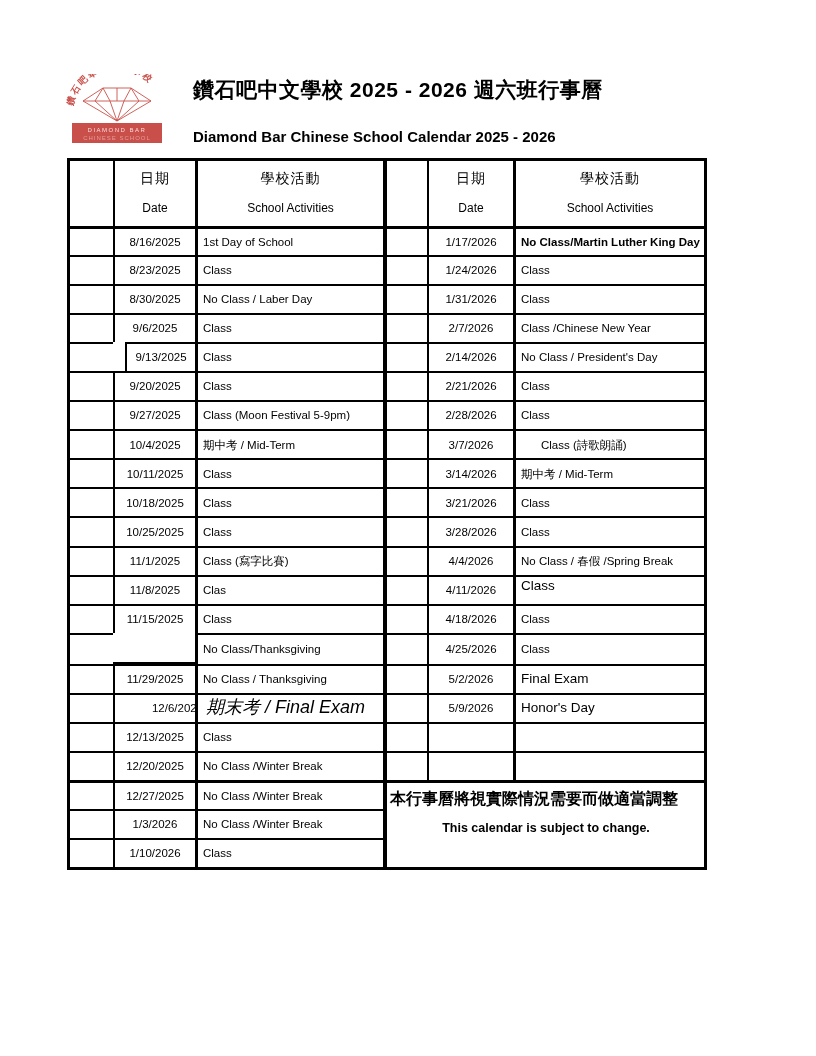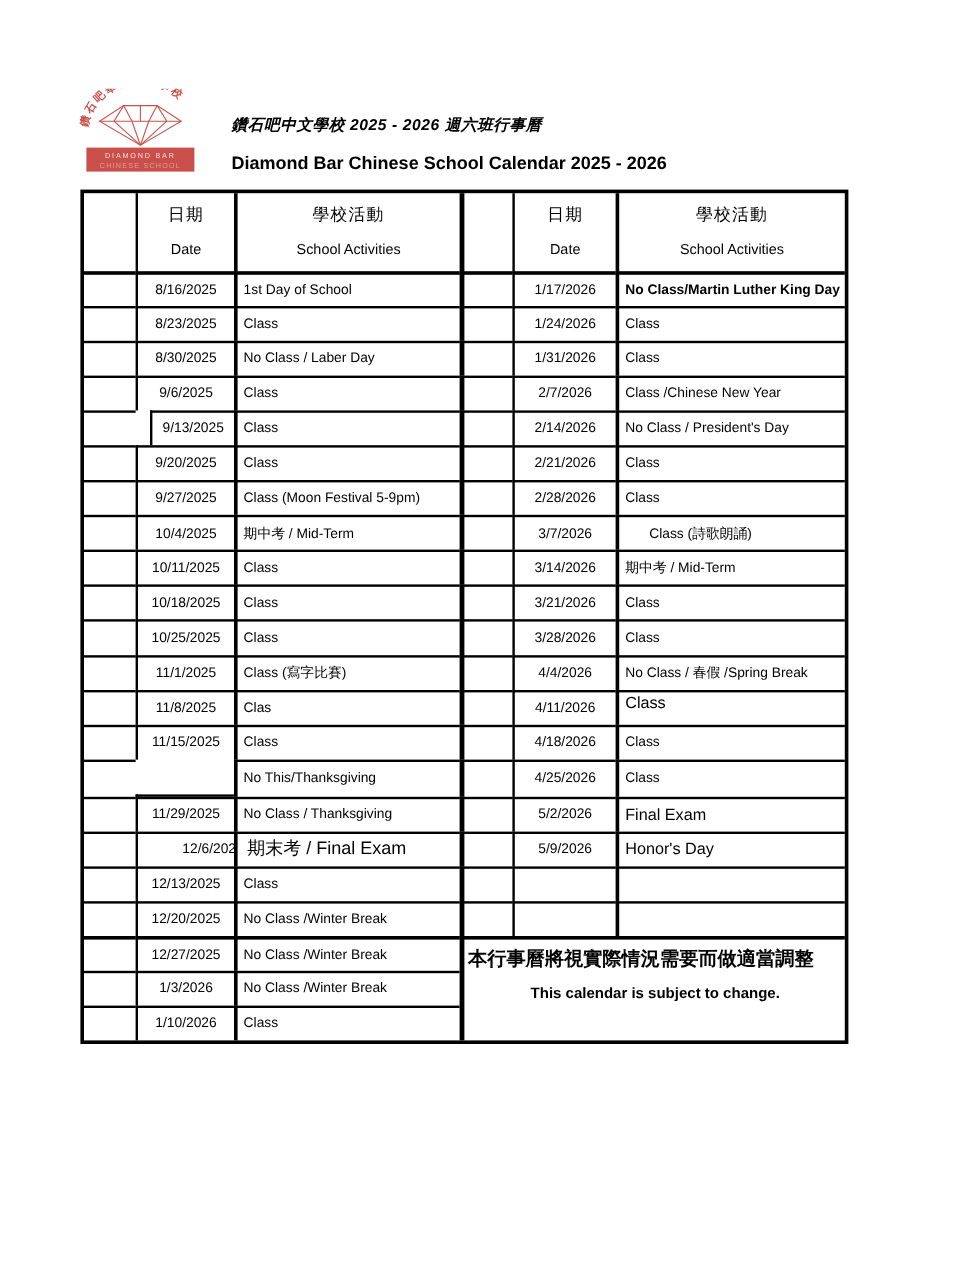--- a/index.html
+++ b/index.html
@@ -1,21 +1,21 @@
 <!DOCTYPE html>
 <html><head>
 <meta charset="utf-8">
 <style>
   * { box-sizing: border-box; margin: 0; padding: 0; }
   html, body { width: 816px; height: 1056px; background: #ffffff; }
   body { position: relative; font-family: "Liberation Sans", sans-serif; color: #000; }
 
   .logo { position: absolute; left: 63px; top: 74px; width: 108px; height: 74px; }
 
-  .title-zh { position: absolute; left: 193px; top: 95px; font-size: 13px; font-weight: bold; letter-spacing: 0.5px; font-style: italic; }
+  .title-zh { position: absolute; left: 193px; top: 76px; font-size: 21px; font-weight: bold; letter-spacing: 0.5px; }
   .title-en { position: absolute; left: 193px; top: 128px; font-size: 15px; font-weight: bold; }
 
   .grid {
     position: absolute; left: 67px; top: 158px;
     width: 640px; height: 712px;
     border: 3px solid #000;
     display: grid;
     grid-template-columns: 43px 82px 188px 44px 86px 191px;
     grid-template-rows: 65px repeat(22, 1fr);
     background: #fff;
@@ -28,21 +28,21 @@
     overflow: hidden; white-space: nowrap;
   }
   .c1 { border-left: none; }
   .c3 { border-left-width: 3px; }
   .c4 { border-left-width: 4px; }
   .c6 { border-left-width: 3px; }
   .hdr-row { border-top: none; }
   .thick-top { border-top-width: 3px; }
   .date { justify-content: center; }
   .act { padding-left: 5px; }
-  .md { font-size: 15px; padding-left: 8px; }
+  .md { font-size: 18px; padding-left: 8px; font-style: italic; }
   .lg { font-size: 13.5px; }
   .lg-top { font-size: 13.5px; align-items: flex-start; padding-top: 2px; }
 
   .hdr { flex-direction: column; justify-content: space-between; align-items: center; padding: 10px 0 11px; }
   .hdr .zh { font-size: 14px; letter-spacing: 1px; }
   .hdr .en { font-size: 12px; }
 
   .notice {
     grid-column: 4 / 7; grid-row: 21 / 24;
     border-left: 4px solid #000; border-top: 3px solid #000;
@@ -148,21 +148,21 @@
     <div class="cell c2 date" style="grid-area: 13 / 2;">11/1/2025</div>
     <div class="cell c3 act" style="grid-area: 13 / 3;">Class (寫字比賽)</div>
     <div class="cell c1" style="grid-area: 14 / 1;"></div>
     <div class="cell c2 date" style="grid-area: 14 / 2;">11/8/2025</div>
     <div class="cell c3 act" style="grid-area: 14 / 3;">Clas</div>
     <div class="cell c1" style="grid-area: 15 / 1;"></div>
     <div class="cell c2 date" style="grid-area: 15 / 2;">11/15/2025</div>
     <div class="cell c3 act" style="grid-area: 15 / 3;">Class</div>
     <div class="cell c1" style="grid-area: 16 / 1;"></div>
     <div class="cell c2 date" style="grid-area: 16 / 2; margin-top: 29px;">11/22/2025</div>
-    <div class="cell c3 act" style="grid-area: 16 / 3;">No This/Thanksgiving</div>
+    <div class="cell c3 act" style="grid-area: 16 / 3;">No Class/Thanksgiving</div>
     <div class="cell c1" style="grid-area: 17 / 1;"></div>
     <div class="cell c2 date" style="grid-area: 17 / 2;">11/29/2025</div>
     <div class="cell c3 act" style="grid-area: 17 / 3;">No Class / Thanksgiving</div>
     <div class="cell c1" style="grid-area: 18 / 1;"></div>
     <div class="cell c2 date" style="grid-area: 18 / 2; padding-left: 45px;">12/6/2025</div>
     <div class="cell c3 act md" style="grid-area: 18 / 3;">期末考 / Final Exam</div>
     <div class="cell c1" style="grid-area: 19 / 1;"></div>
     <div class="cell c2 date" style="grid-area: 19 / 2;">12/13/2025</div>
     <div class="cell c3 act" style="grid-area: 19 / 3;">Class</div>
     <div class="cell c1" style="grid-area: 20 / 1;"></div>

